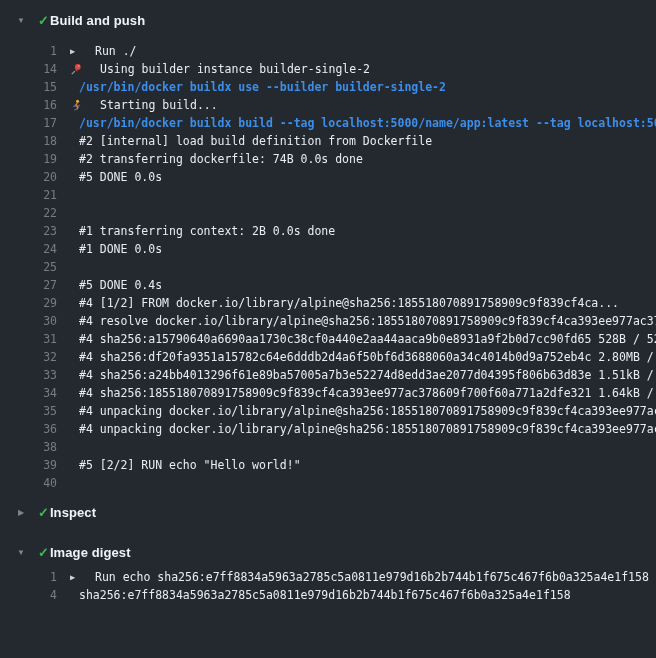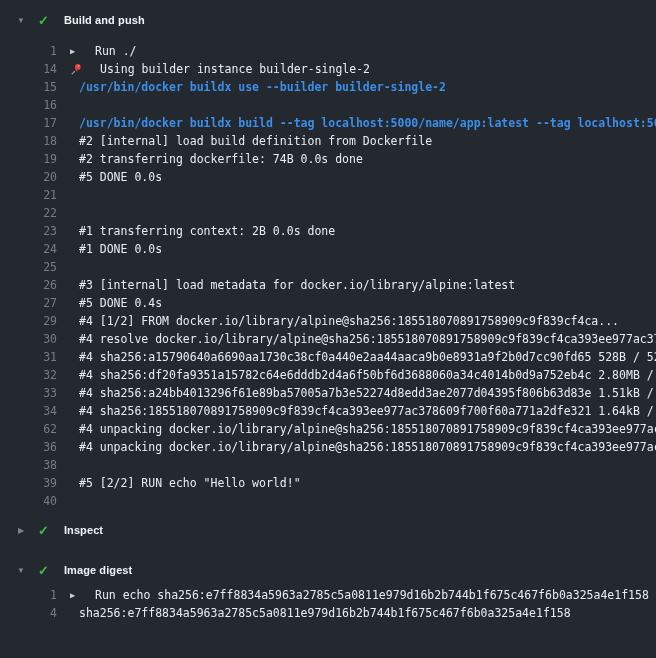--- a/index.html
+++ b/index.html
@@ -8,21 +8,21 @@
   #log-viewer { width:656px; height:658px; overflow:hidden; padding-top:2px; }
 
   .section { margin-top:6px; }
   #sec-build-and-push { margin-top:4px; }
   #sec-inspect { margin-top:6px; }
   #sec-image-digest { margin-top:12px; }
 
   .section-header { display:flex; align-items:center; height:28px; cursor:pointer; }
   .chevron { width:12px; margin-left:15px; font-size:8px; color:#7d8590; text-align:center; flex:none; }
   .check { margin-left:11px; font-size:13px; font-weight:bold; color:#3fb950; flex:none; }
-  .sec-title { margin-left:15px; font-size:11px; font-weight:bold; color:#f0f3f6; letter-spacing:.1px; }
+  .sec-title { margin-left:1px; font-size:13px; font-weight:bold; color:#f0f3f6; letter-spacing:.1px; }
 
   .log-block { margin-top:8px; }
   #sec-image-digest .log-block { margin-top:2px; }
 
   .log-line { display:flex; align-items:center; height:18px; white-space:pre; overflow:hidden;
               font-family:"DejaVu Sans Mono", monospace; font-size:11.5px; }
   .ln { width:57px; flex:none; text-align:right; color:#767d86; cursor:pointer; }
   .lc { margin-left:13px; display:flex; align-items:center; white-space:pre; }
   .txt { color:#e9edf2; white-space:pre;padding-left:9px; }
   .txt.cmd { color:#3b8eea; font-weight:bold; }
@@ -41,39 +41,42 @@
       </div>
       <div class="log-block">
         <div class="log-line"><span class="ln">1</span><span class="lc"><span class="runarrow">▶</span><span class="txt">Run ./</span></span></div>
         <div class="log-line"><span class="ln">14</span><span class="lc"><span class="emoji"><svg width="13" height="13" viewBox="0 0 16 16">
                 <line x1="6" y1="10" x2="2.2" y2="13.8" stroke="#9aa0a6" stroke-width="1.4"></line>
                 <path d="M6.0 8.6 L9.6 11.0 L8.0 5.8 Z" fill="#c03a30"></path>
                 <circle cx="9.6" cy="4.8" r="3.5" fill="#e0483c"></circle>
                 <circle cx="10.8" cy="3.6" r="1.0" fill="#f2938b"></circle>
               </svg></span><span class="txt">Using builder instance builder-single-2</span></span></div>
         <div class="log-line"><span class="ln">15</span><span class="lc"><span class="txt cmd">/usr/bin/docker buildx use --builder builder-single-2</span></span></div>
-        <div class="log-line"><span class="ln">16</span></div>
+        <div class="log-line"><span class="ln">16</span><span class="lc"><span class="emoji"><svg width="13" height="13" viewBox="0 0 16 16">
+                <circle cx="9.3" cy="2.9" r="1.9" fill="#f2a33c"></circle>
+                <path d="M8.9 5.0 L6.9 8.1 L9.9 9.2 L8.6 12.6" stroke="#e8842c" stroke-width="1.8" fill="none"></path>
+                <path d="M6.9 8.1 L3.9 9.4 M9.9 9.2 L12.2 7.2 M8.6 12.6 L5.4 13.7" stroke="#3a6fb0" stroke-width="1.4" fill="none"></path>
+              </svg></span><span class="txt">Starting build...</span></span></div>
         <div class="log-line"><span class="ln">17</span><span class="lc"><span class="txt cmd">/usr/bin/docker buildx build --tag localhost:5000/name/app:latest --tag localhost:5000/name/app:1.0.0</span></span></div>
         <div class="log-line"><span class="ln">18</span><span class="lc"><span class="txt">#2 [internal] load build definition from Dockerfile</span></span></div>
         <div class="log-line"><span class="ln">19</span><span class="lc"><span class="txt">#2 transferring dockerfile: 74B 0.0s done</span></span></div>
         <div class="log-line"><span class="ln">20</span><span class="lc"><span class="txt">#5 DONE 0.0s</span></span></div>
         <div class="log-line"><span class="ln">21</span><span class="lc"><span class="txt"></span></span></div>
         <div class="log-line"><span class="ln">22</span></div>
         <div class="log-line"><span class="ln">23</span><span class="lc"><span class="txt">#1 transferring context: 2B 0.0s done</span></span></div>
         <div class="log-line"><span class="ln">24</span><span class="lc"><span class="txt">#1 DONE 0.0s</span></span></div>
         <div class="log-line"><span class="ln">25</span><span class="lc"><span class="txt"></span></span></div>
-        <div class="log-line"><span class="ln">26</span><span class="lc"><span class="txt">#3 [internal] load metadata for docker.io/library/alpine:latest</span></span></div>
         <div class="log-line"><span class="ln">27</span><span class="lc"><span class="txt">#5 DONE 0.4s</span></span></div>
         <div class="log-line"><span class="ln">29</span><span class="lc"><span class="txt">#4 [1/2] FROM docker.io/library/alpine@sha256:185518070891758909c9f839cf4ca...</span></span></div>
         <div class="log-line"><span class="ln">30</span><span class="lc"><span class="txt">#4 resolve docker.io/library/alpine@sha256:185518070891758909c9f839cf4ca393ee977ac378609f700f60a771a2dfe321 done</span></span></div>
         <div class="log-line"><span class="ln">31</span><span class="lc"><span class="txt">#4 sha256:a15790640a6690aa1730c38cf0a440e2aa44aaca9b0e8931a9f2b0d7cc90fd65 528B / 528B done</span></span></div>
         <div class="log-line"><span class="ln">32</span><span class="lc"><span class="txt">#4 sha256:df20fa9351a15782c64e6dddb2d4a6f50bf6d3688060a34c4014b0d9a752eb4c 2.80MB / 2.80MB done</span></span></div>
         <div class="log-line"><span class="ln">33</span><span class="lc"><span class="txt">#4 sha256:a24bb4013296f61e89ba57005a7b3e52274d8edd3ae2077d04395f806b63d83e 1.51kB / 1.51kB done</span></span></div>
         <div class="log-line"><span class="ln">34</span><span class="lc"><span class="txt">#4 sha256:185518070891758909c9f839cf4ca393ee977ac378609f700f60a771a2dfe321 1.64kB / 1.64kB done</span></span></div>
-        <div class="log-line"><span class="ln">62</span><span class="lc"><span class="txt">#4 unpacking docker.io/library/alpine@sha256:185518070891758909c9f839cf4ca393ee977ac378609f700f60a771a2dfe321</span></span></div>
+        <div class="log-line"><span class="ln">35</span><span class="lc"><span class="txt">#4 unpacking docker.io/library/alpine@sha256:185518070891758909c9f839cf4ca393ee977ac378609f700f60a771a2dfe321</span></span></div>
         <div class="log-line"><span class="ln">36</span><span class="lc"><span class="txt">#4 unpacking docker.io/library/alpine@sha256:185518070891758909c9f839cf4ca393ee977ac378609f700f60a771a2dfe321 done</span></span></div>
         <div class="log-line"><span class="ln">38</span><span class="lc"><span class="txt"></span></span></div>
         <div class="log-line"><span class="ln">39</span><span class="lc"><span class="txt">#5 [2/2] RUN echo "Hello world!"</span></span></div>
         <div class="log-line"><span class="ln">40</span></div>
       </div>
     </div>
     <div class="section" id="sec-inspect">
       <div class="section-header">
         <span class="chevron">▶</span>
         <span class="check">✓</span>

